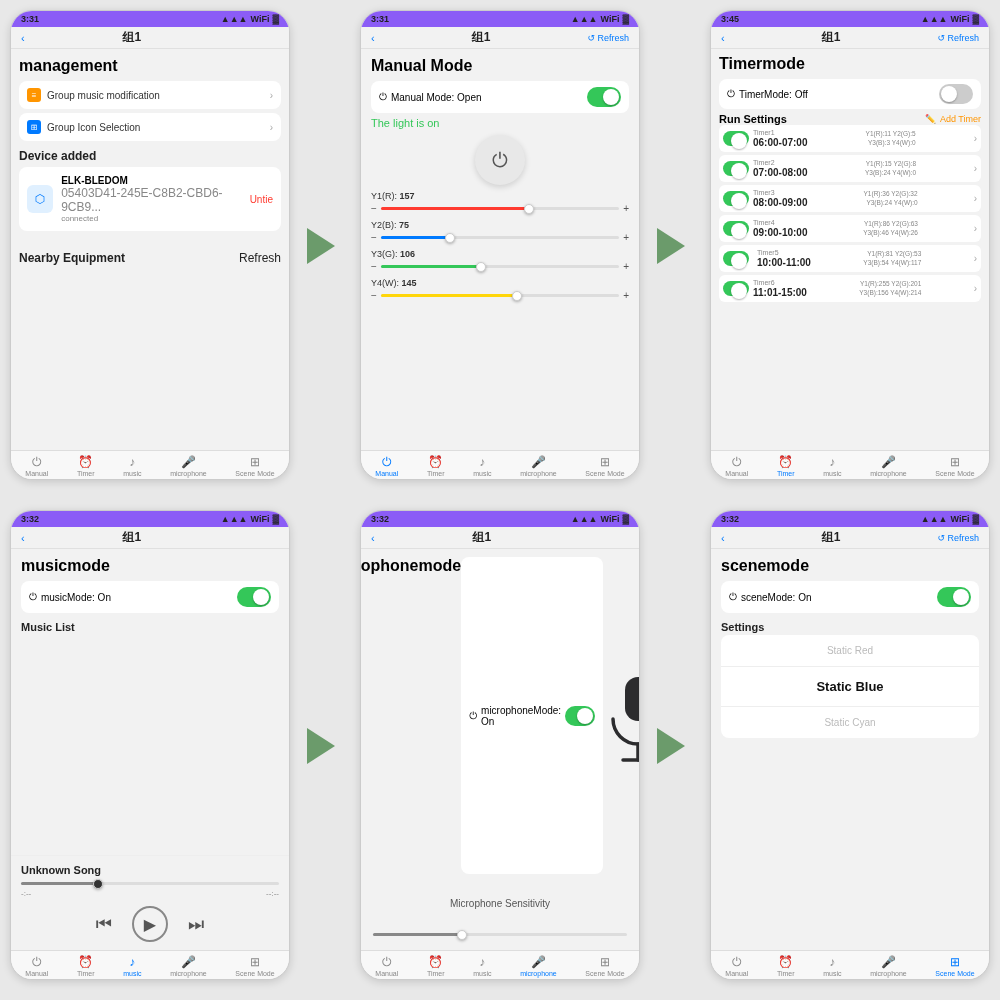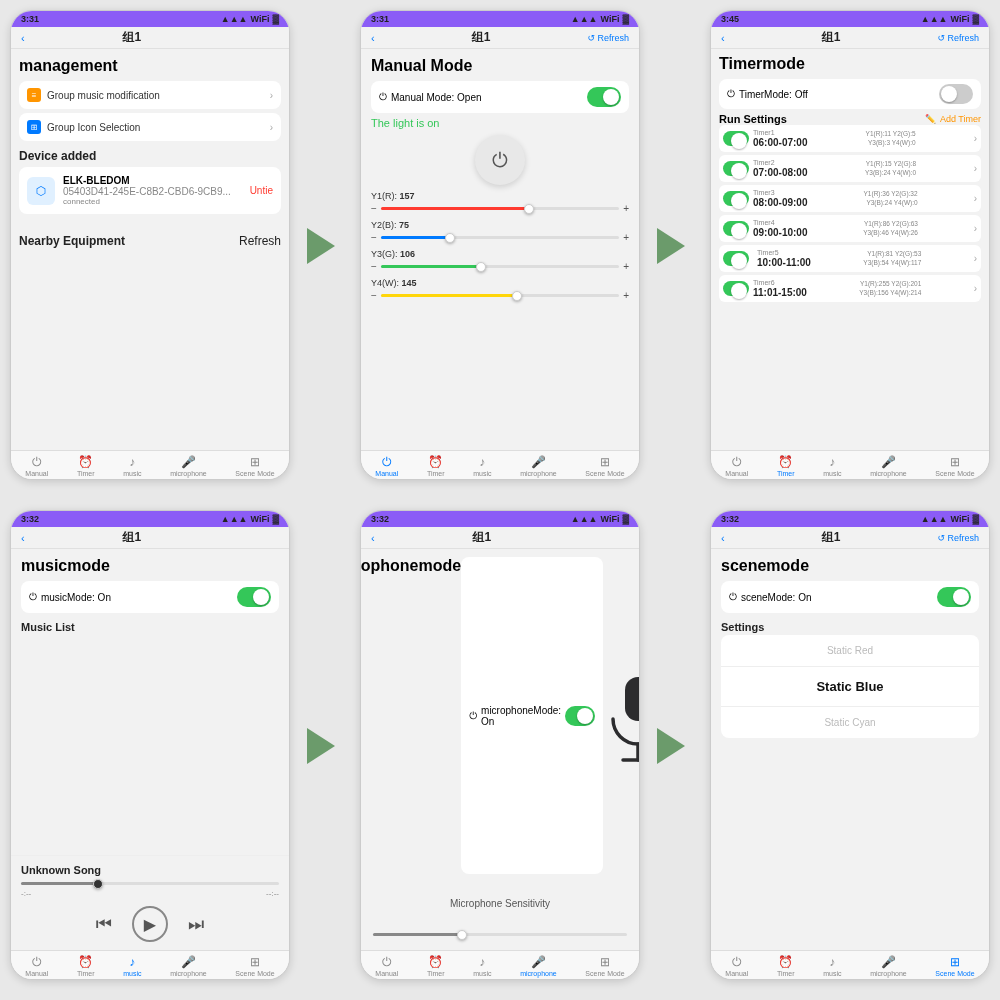--- a/index.html
+++ b/index.html
@@ -227,21 +227,21 @@
         <span>Group Icon Selection</span>
       </div>
       <span class="chevron">›</span>
     </div>
     <div style="margin: 8px 0 4px; font-size:12px; font-weight:700; color:#222;">Device added</div>
     <div style="background:white; border-radius:8px; padding:8px; display:flex; align-items:center; justify-content:space-between;">
       <div style="display:flex; align-items:center; gap:8px;">
         <div style="width:28px; height:28px; background:#e0f0ff; border-radius:6px; display:flex; align-items:center; justify-content:center; font-size:12px; color:#007aff;">⬡</div>
         <div>
           <div style="font-size:10px; font-weight:700;">ELK-BLEDOM</div>
-          <div style="font-size:10px; color:#888;text-align:right;">05403D41-245E-C8B2-CBD6-9CB9...</div>
+          <div style="font-size:12px; color:#888;">05403D41-245E-C8B2-CBD6-9CB9...</div>
           <div style="font-size:8px; color:#888;">connected</div>
         </div>
       </div>
       <span style="color:#ff3b30; font-size:10px;">Untie</span>
     </div>
     <div style="display:flex; justify-content:space-between; margin-top:20px;">
       <span style="font-size:12px; font-weight:600; color:#222;">Nearby Equipment</span>
       <span style="font-size:12px; color:#222;">Refresh</span>
     </div>
   </div>

